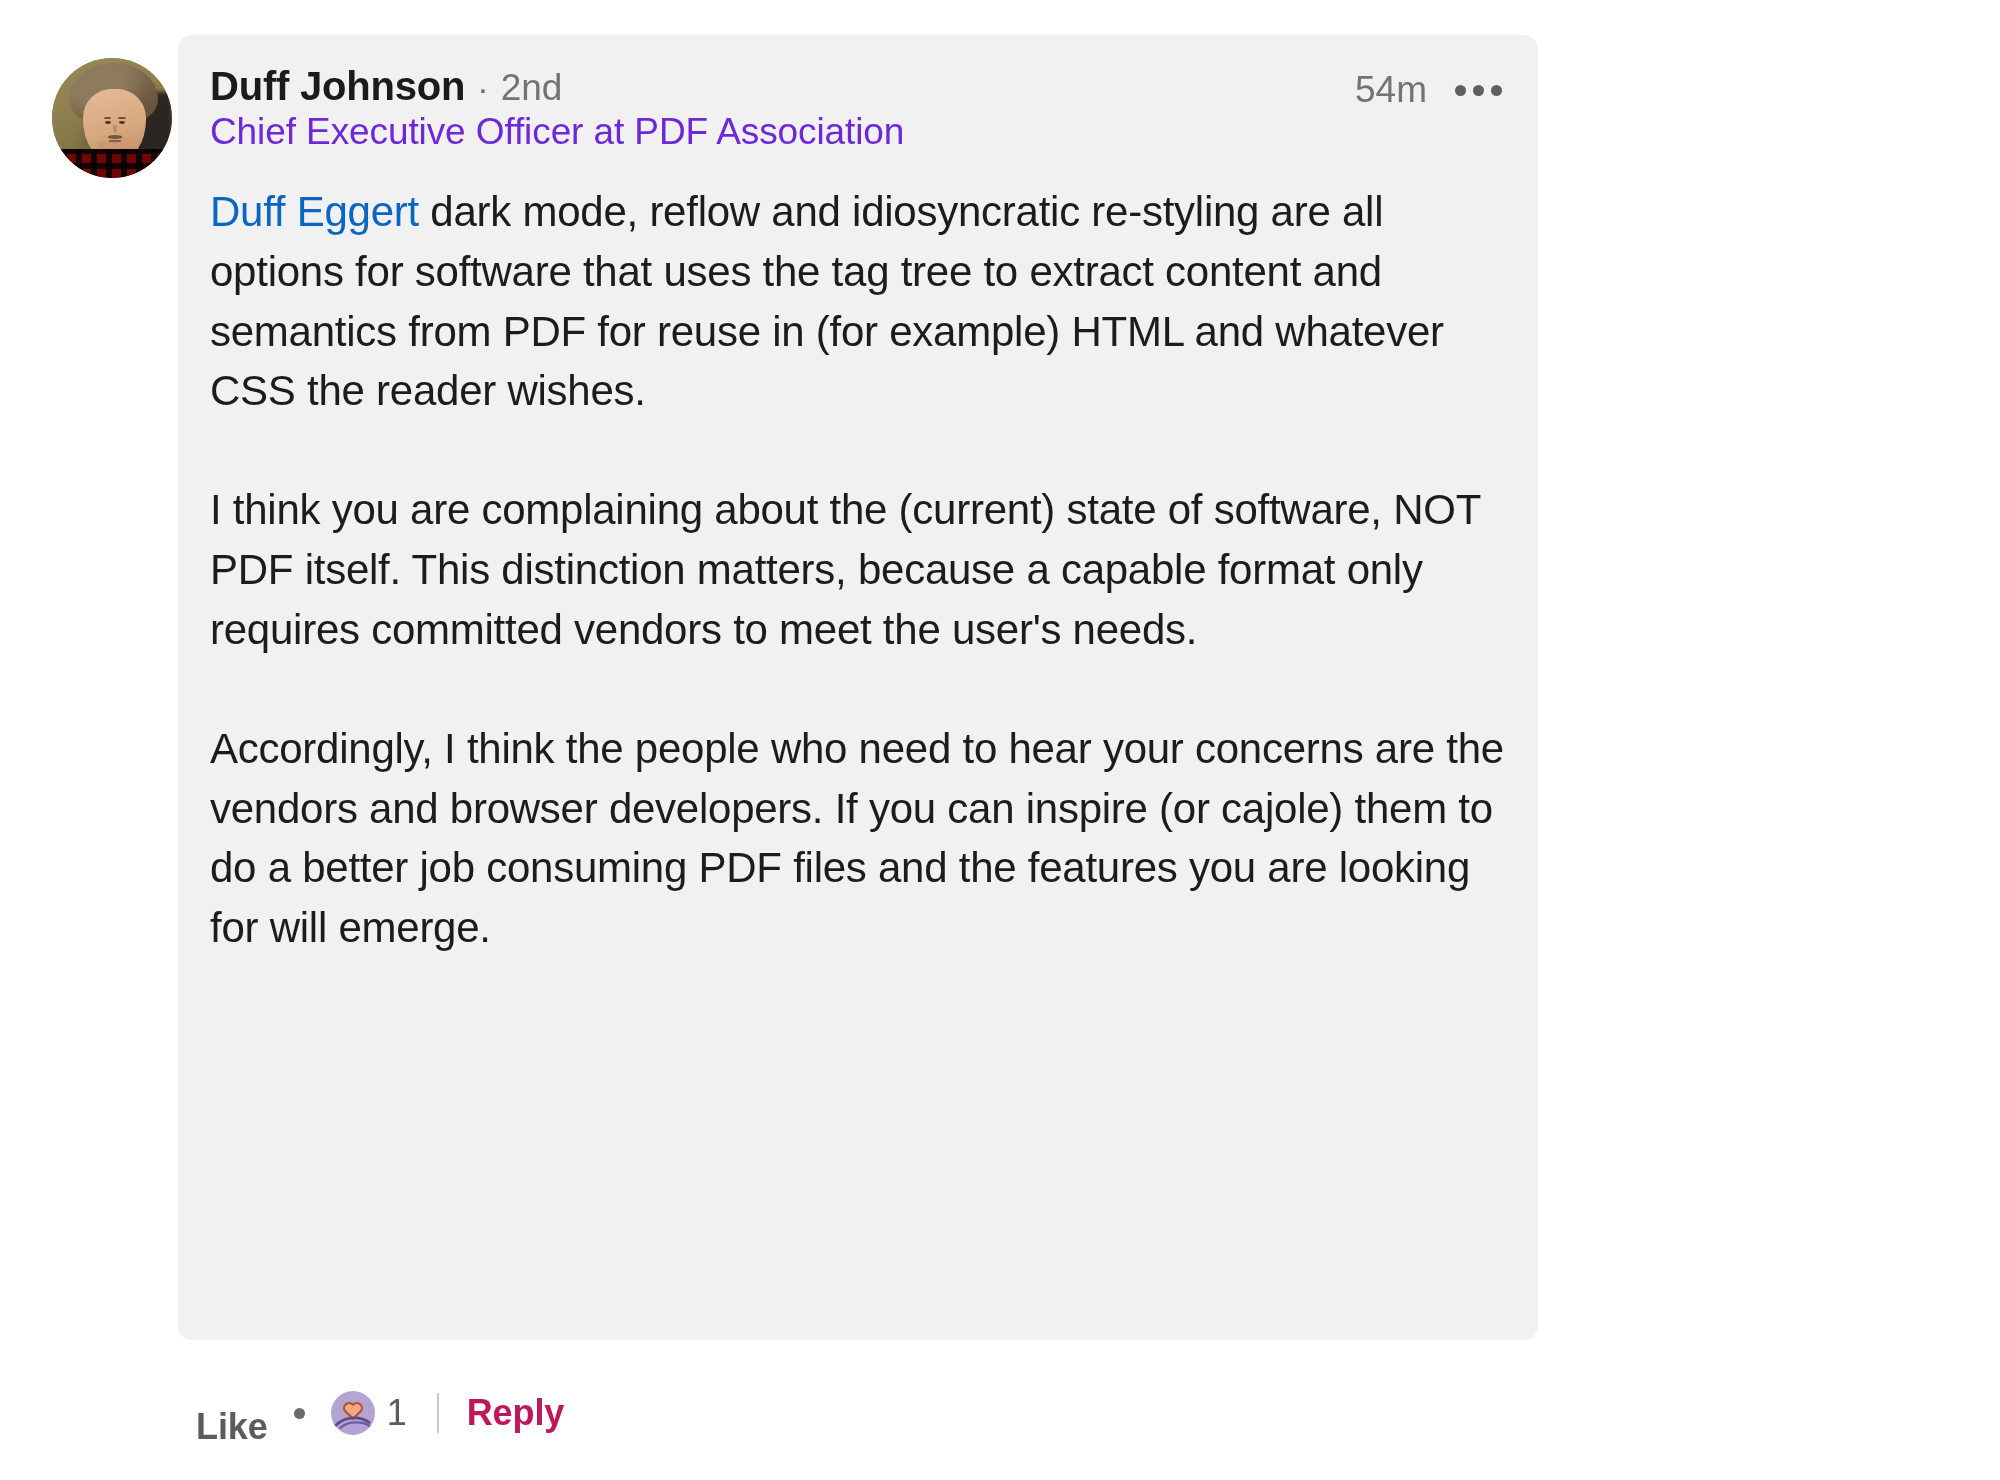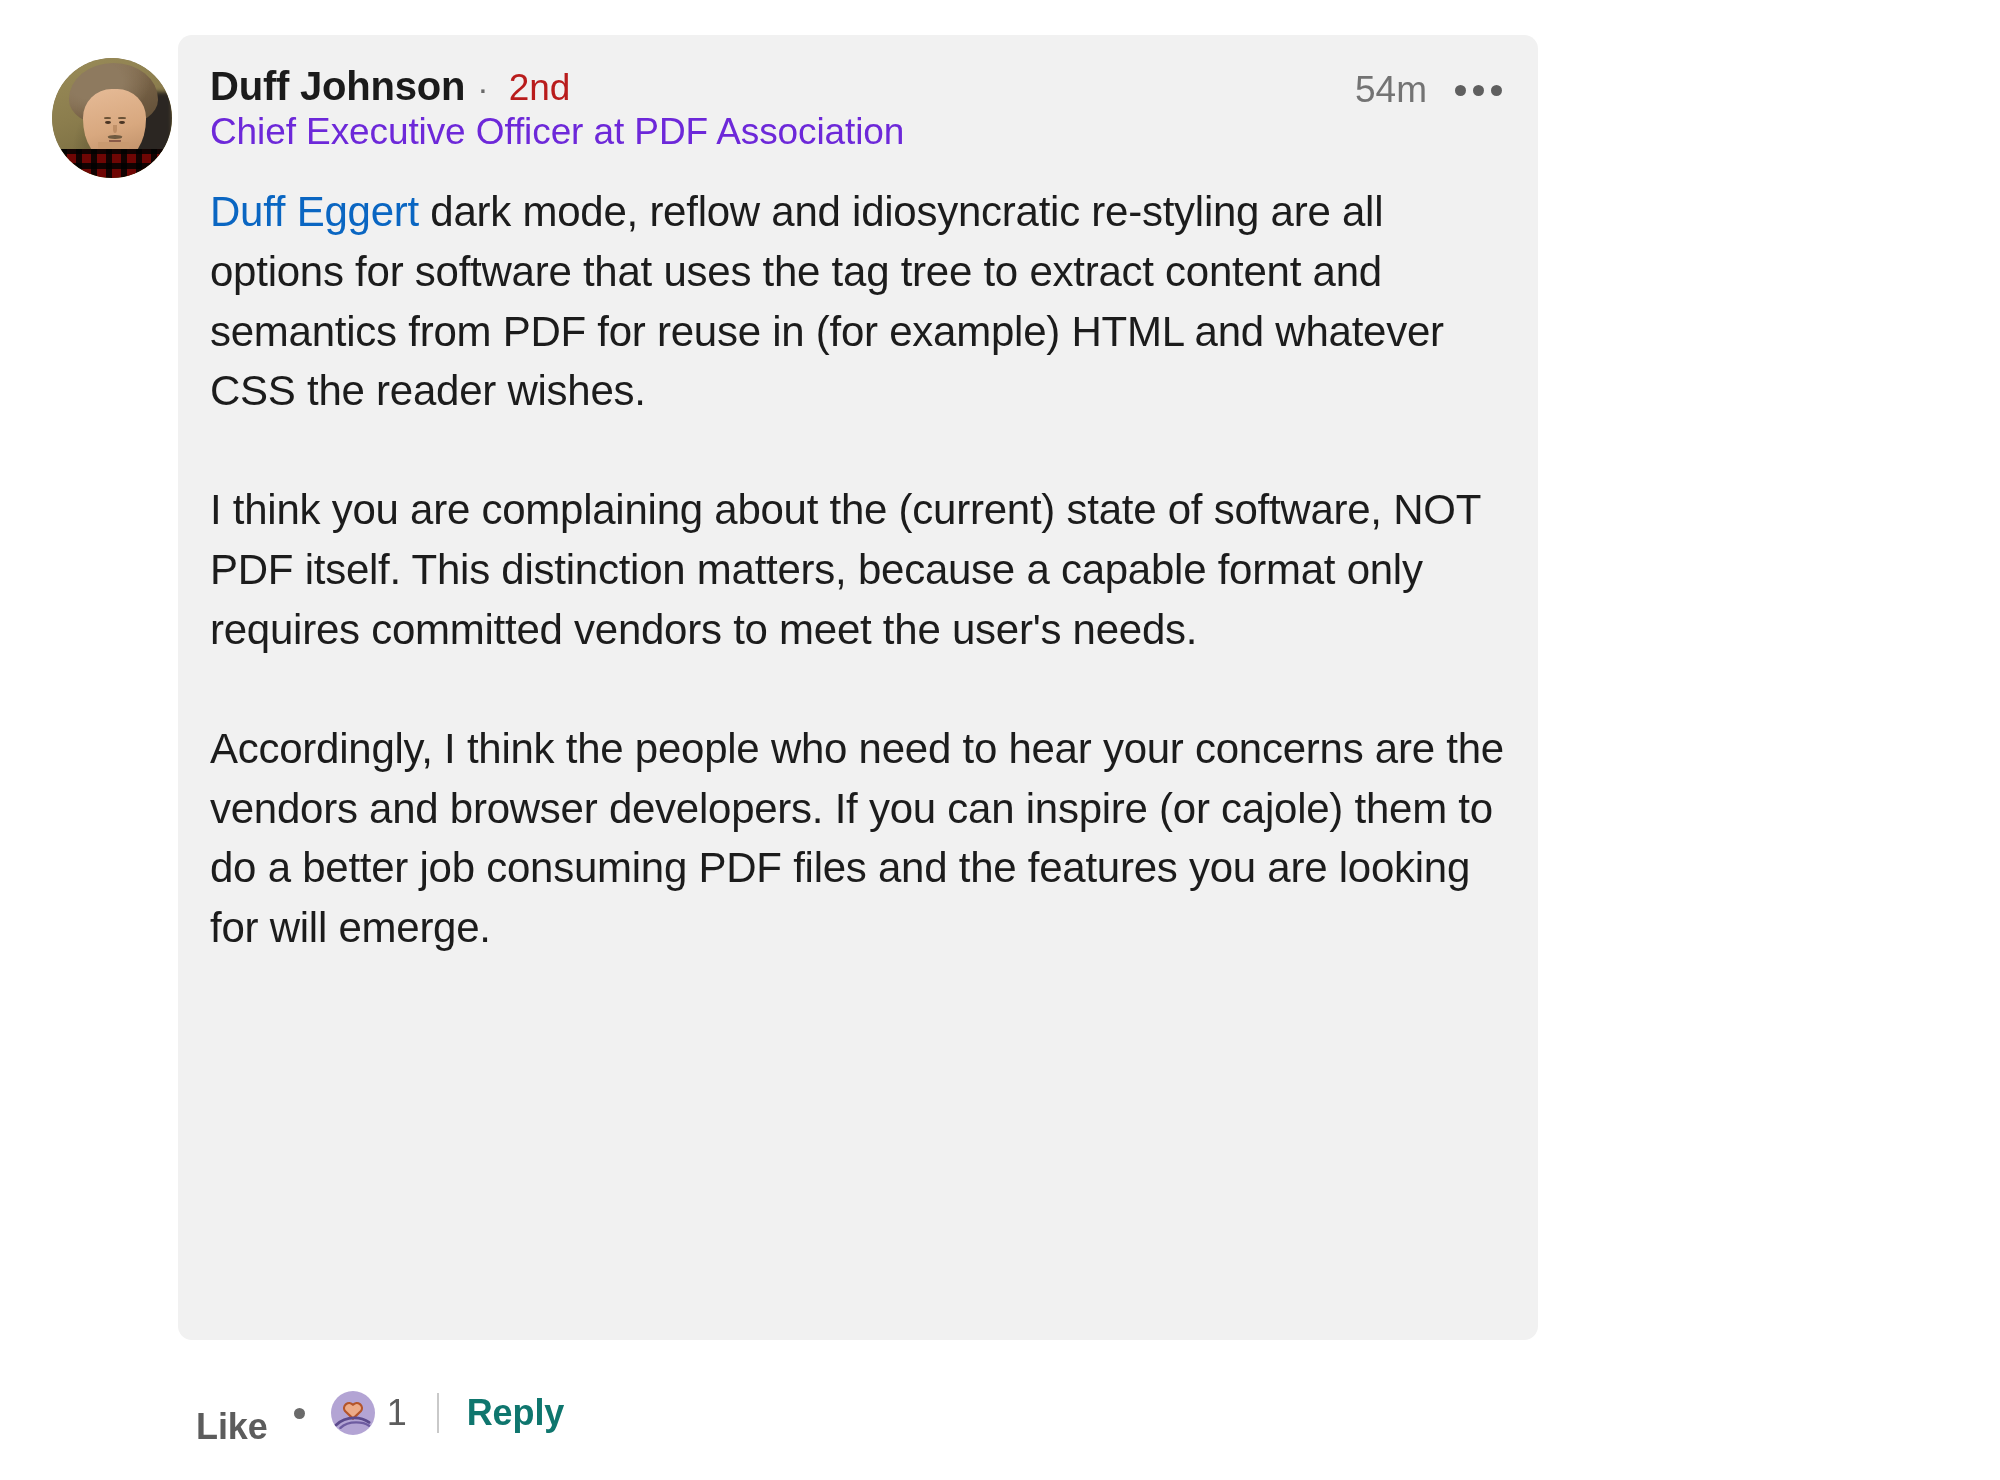--- a/index.html
+++ b/index.html
@@ -123,23 +123,22 @@
     letter-spacing: -0.2px;
     white-space: nowrap;
   }
   .author-sep {
     font-size: 34px;
     color: #6a6a6a;
     padding: 0 12px;
   }
   .author-degree {
     font-size: 37px;
-    color: #b91c1c;
+    color: #737373;
     font-weight: 400;
-    margin-left: 8px;
   }
   .author-headline {
     font-size: 37px;
     color: #6d28d9;
     font-weight: 400;
     line-height: 1.2;
     letter-spacing: -0.1px;
   }
 
   .head-right {
@@ -245,21 +244,21 @@
   }
   .bar-divider {
     width: 2px;
     height: 40px;
     background: #c9c9c9;
     margin: 0 28px 0 30px;
     flex: 0 0 auto;
   }
   .reply-btn {
     font-weight: 600;
-    color: #0f766e;
+    color: #be185d;
     letter-spacing: -0.1px;
   }
 </style>
 </head>
 <body>
 
 <div class="comment-root">
 
   <div class="avatar-wrap">
     <div class="avatar-photo">

